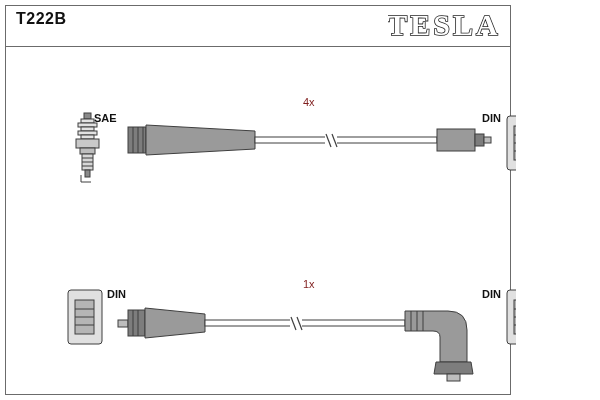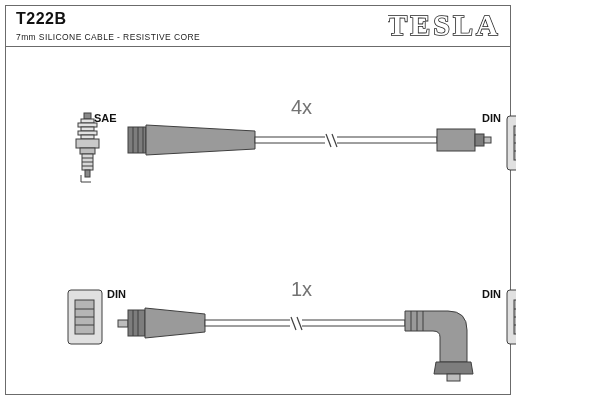--- a/index.html
+++ b/index.html
@@ -23,37 +23,36 @@
     position:absolute;left:16px;top:10px;
     font-size:16px;font-weight:bold;color:#111;
     letter-spacing:0.5px;
   }
   .subtitle{
     position:absolute;left:16px;top:32px;
     font-size:8.5px;color:#222;letter-spacing:0.4px;
   }
   .logo-svg{position:absolute;left:388px;top:4px;}
   .qty-label{
-    position:absolute;font-size:20px;color:#737373;
+    position:absolute;font-size:11px;color:#7f1d1d;margin-left:12px;
   }
   .conn-label{
     position:absolute;font-size:11px;color:#111;font-weight:bold;
   }
   svg{display:block;}
   .diagram-svg{position:absolute;left:0;top:0;}
 </style>
 </head>
 <body>
 
 <div id="page">
 
   <div class="page-border"></div>
 
   <div class="part-number">T222B</div>
-  <div class="subtitle">7mm SILICONE CABLE - RESISTIVE CORE</div>
 
   <svg class="logo-svg" width="112" height="42" viewBox="0 0 112 42">
     <text x="56" y="31" text-anchor="middle" font-family="Liberation Serif, serif" font-weight="bold" font-size="30" letter-spacing="3" fill="#ffffff" stroke="#1f1f1f" stroke-width="1.6" paint-order="stroke">TESLA</text>
   </svg>
 
   <div class="header-divider"></div>
 
   <div class="qty-label" style="left:291px;top:96px;">4x</div>
   <div class="qty-label" style="left:291px;top:278px;">1x</div>
 

